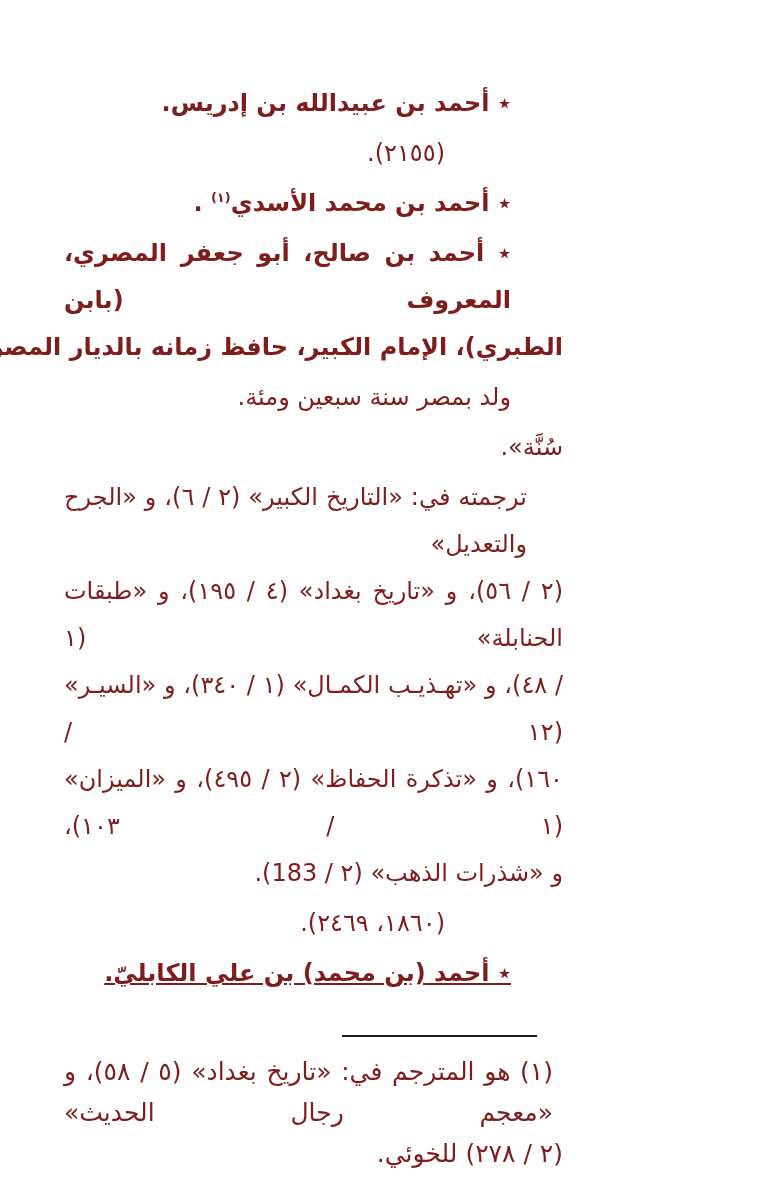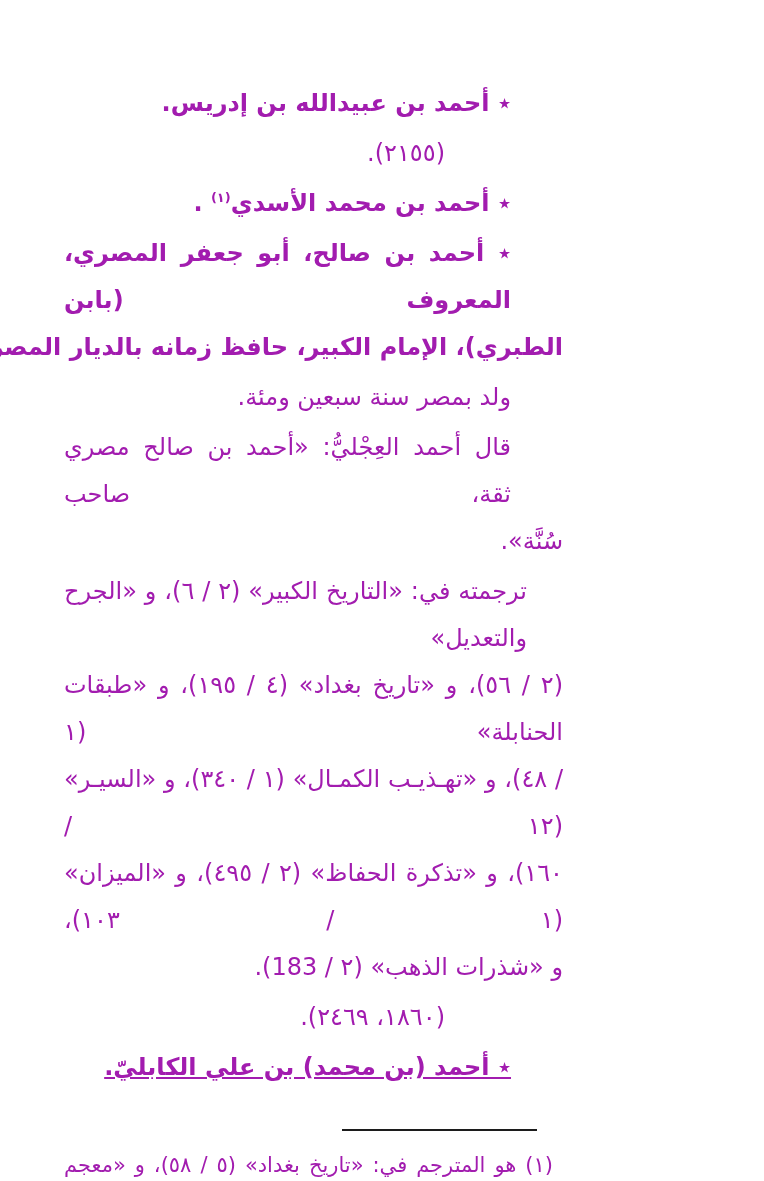--- a/index.html
+++ b/index.html
@@ -2,21 +2,21 @@
 <html><head>
 <meta charset="utf-8">
 <style>
   html, body { margin: 0; padding: 0; }
   .page {
     position: relative;
     width: 627px;
     height: 1181px;
     box-sizing: border-box;
     background: #ffffff;
-    color: #a21caf;
+    color: #7f1d1d;
     padding: 80px 64px 0 64px;
     font-family: "DejaVu Sans", sans-serif;
     direction: rtl;
     overflow: hidden;
   }
   .body-text {
     font-size: 24px;
     line-height: 47px;
   }
   .para { margin: 0 0 3px 0; }
@@ -35,21 +35,21 @@
     vertical-align: super;
     line-height: 0;
   }
   .footnote-rule {
     margin: 38px 26px 14px 0;
     width: 195px;
     height: 0;
     border-top: 2px solid #1c1c1c;
   }
   .footnote {
-    font-size: 21px;
+    font-size: 25px;
     line-height: 41px;
   }
   .page-number {
     margin-top: 32px;
     text-align: center;
     font-size: 19px;
     letter-spacing: 2px;
   }
 </style>
 </head>
@@ -67,21 +67,20 @@
         <div class="line" style="padding-right: 52px;"><span>٭ أحمد بن محمد الأسدي</span><sup class="fn-marker">(١)</sup><span> .</span></div>
       </div>
       <div class="para bold">
         <div class="line j" style="padding-right: 52px;">٭ أحمد بن صالح، أبو جعفر المصري، المعروف (بابن</div>
         <div class="line">الطبري)، الإمام الكبير، حافظ زمانه بالديار المصرية.</div>
       </div>
       <div class="para">
         <div class="line" style="padding-right: 52px;">ولد بمصر سنة سبعين ومئة.</div>
       </div>
       <div class="para">
-        <div class="line j" style="padding-right: 52px;">قال أحمد العِجْليُّ: «أحمد بن صالح مصري ثقة، صاحب</div>
         <div class="line">سُنَّة».</div>
       </div>
       <div class="para">
         <div class="line j" style="padding-right: 36px;">ترجمته في: «التاريخ الكبير» (٢ / ٦)، و «الجرح والتعديل»</div>
         <div class="line j">(٢ / ٥٦)، و «تاريخ بغداد» (٤ / ١٩٥)، و «طبقات الحنابلة» (١</div>
         <div class="line j">/ ٤٨)، و «تهـذيـب الكمـال» (١ / ٣٤٠)، و «السيـر» (١٢ /</div>
         <div class="line j">١٦٠)، و «تذكرة الحفاظ» (٢ / ٤٩٥)، و «الميزان» (١ / ١٠٣)،</div>
         <div class="line">و «شذرات الذهب» (٢ / 183).</div>
       </div>
       <div class="para">

